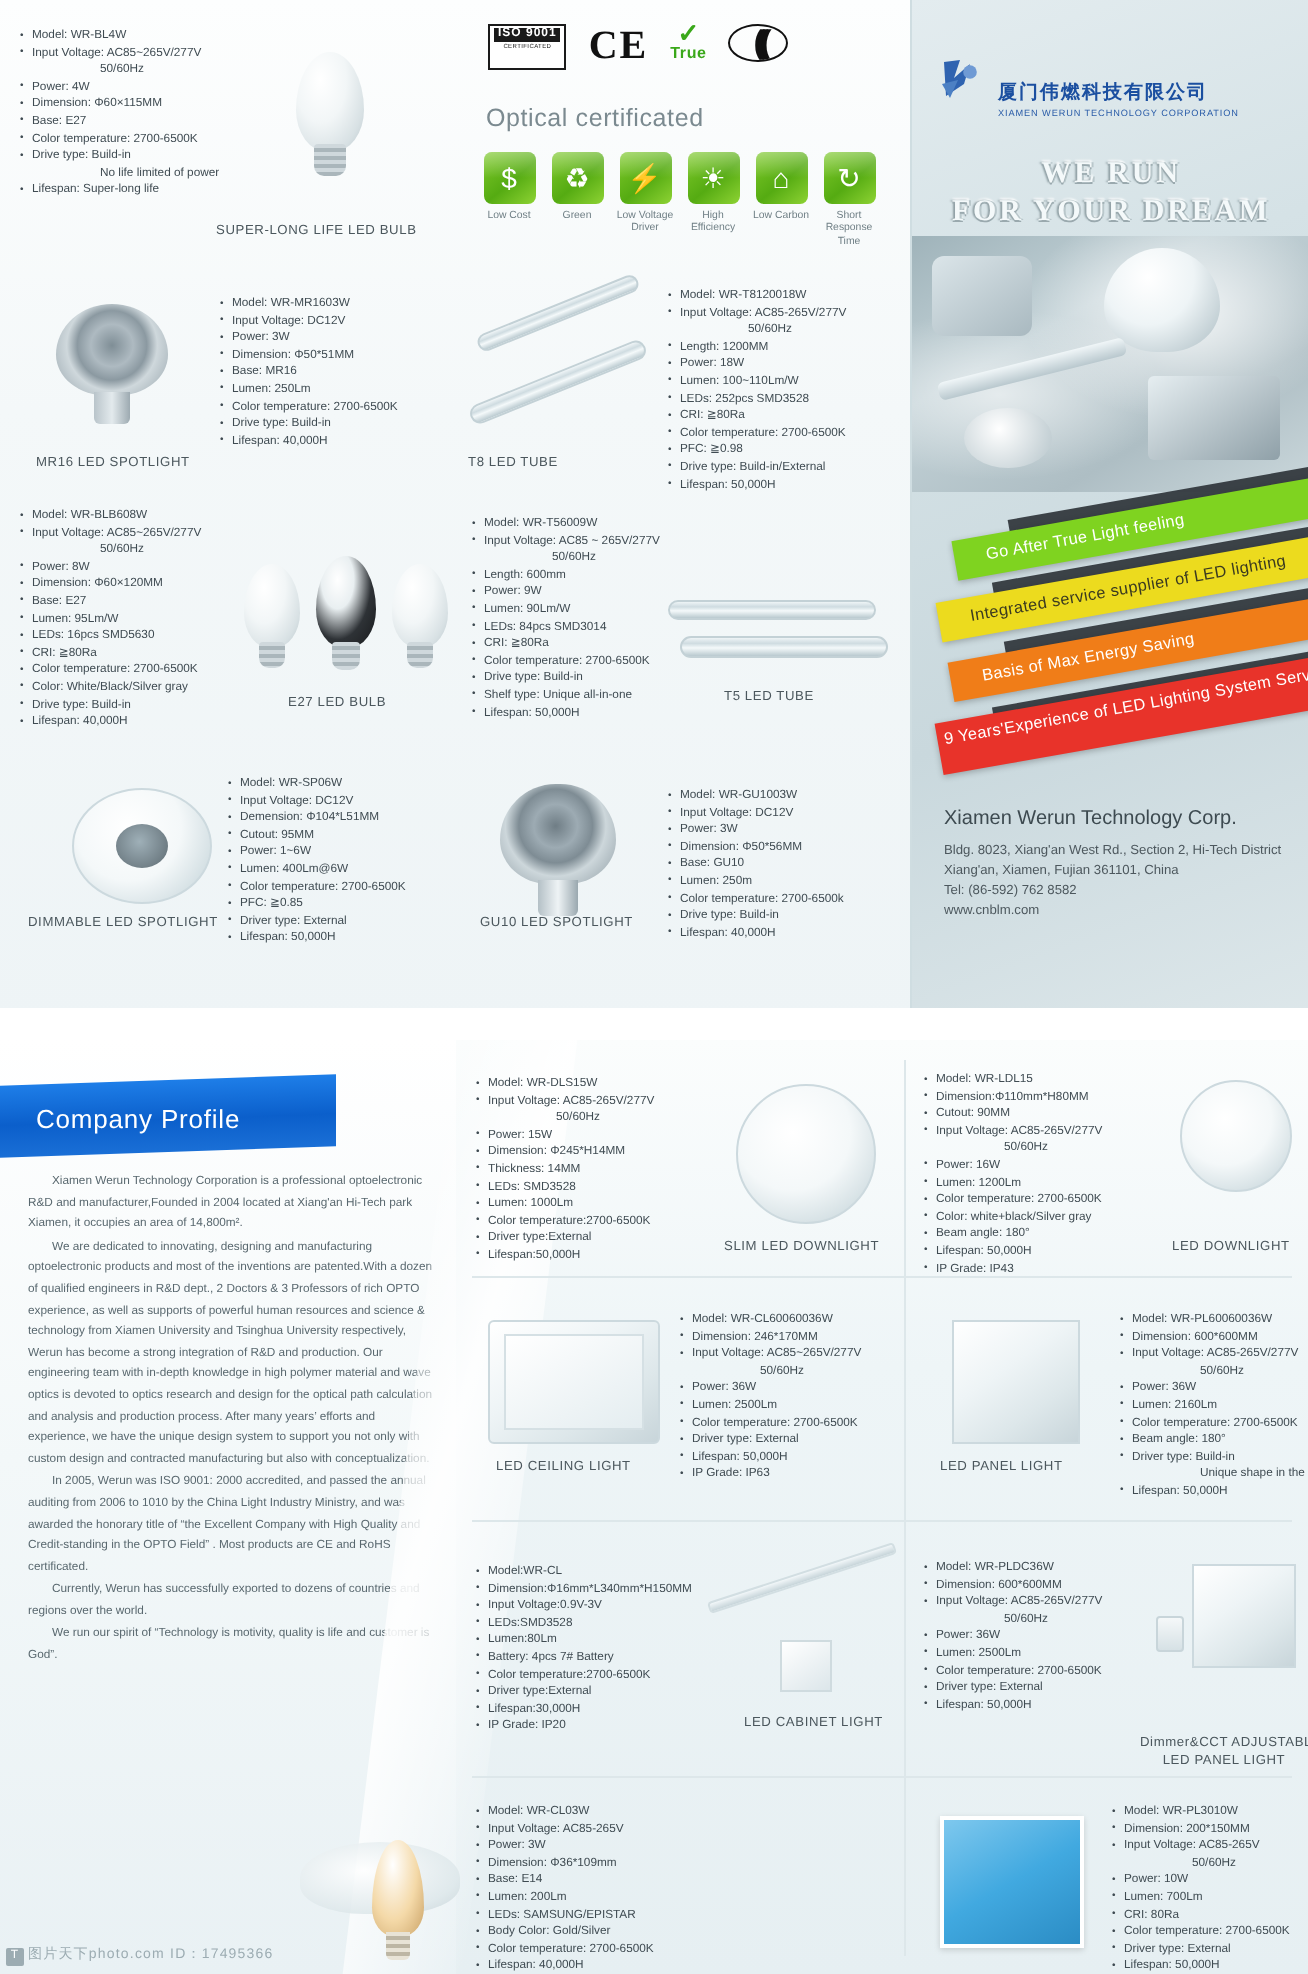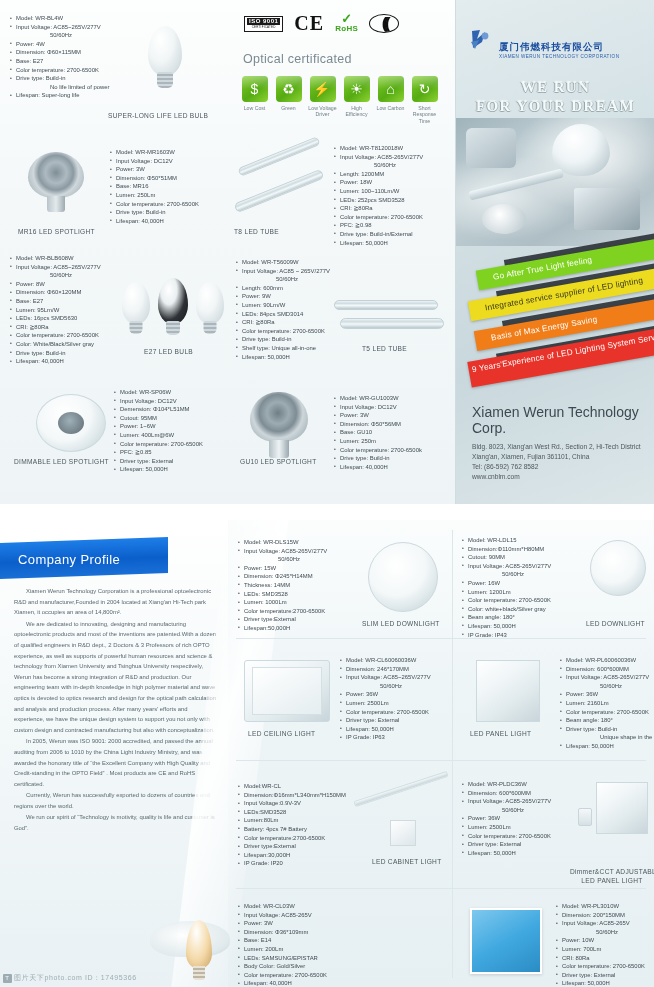--- a/index.html
+++ b/index.html
@@ -70,25 +70,25 @@
                line-height:12px; padding-top:3px; text-align:center; padding-left:0;}
   .banner-shadow{
     position:absolute; height:16px; background:#2b3136; opacity:.9;
   }
   .bs1{left:48px; top:2px; width:160px; transform:rotate(-10deg);}
   .bs2{left:40px; top:32px; width:175px; transform:rotate(-10deg);}
   .bs3{left:46px; top:62px; width:170px; transform:rotate(-10deg);}
   .bs4{left:40px; top:94px; width:180px; transform:rotate(-10deg);}
 
   .contact { position:absolute; left:16px; top:404px; width:180px; }
-  .contact-name { font-size:14px; color:#3d4a50; margin-bottom:6px; }
+  .contact-name { font-size:10px; color:#3d4a50; margin-bottom:6px; }
   .contact-line { font-size:6.6px; color:#4d585e; line-height:10px; white-space:nowrap; }
 
   
-  .certs { position:absolute; left:244px; top:12px; display:flex; align-items:center; gap:11px; }
+  .certs { position:absolute; left:244px; top:12px; display:flex; gap:11px; }
   .cert-iso {
     border:1px solid #1a1a1a; padding:1px 2px; text-align:center; background:#fff;
   }
   .cert-iso .l1{ font-size:6px; font-weight:bold; letter-spacing:.5px; line-height:7px; background:#1a1a1a; color:#fff; padding:0 2px;}
   .cert-iso .l2{ font-size:3px; letter-spacing:.2px; line-height:5px; color:#111;}
   .cert-ce { font-family:"Liberation Serif",serif; font-size:20px; font-weight:bold; color:#111; letter-spacing:1px; }
   .cert-rohs { text-align:center; }
   .cert-rohs .tick { font-size:13px; color:#3aa81a; line-height:10px; font-weight:bold;}
   .cert-rohs .txt { font-size:8px; font-weight:bold; color:#3aa81a; letter-spacing:.3px;}
   .cert-ccc { font-size:17px; color:#111; letter-spacing:-4px; border:1.4px solid #111; border-radius:50%;
@@ -229,21 +229,21 @@
     <div class="caption" style="position:absolute; left:108px; top:112px;">SUPER-LONG LIFE LED BULB</div>
 
     <div class="certs">
       <div class="cert-iso">
         <div class="l1">ISO 9001</div>
         <div class="l2">CERTIFICATED</div>
       </div>
       <div class="cert-ce">CE</div>
       <div class="cert-rohs">
         <div class="tick">✓</div>
-        <div class="txt">RoHS</div>
+        <div class="txt">True</div>
       </div>
       <div class="cert-ccc">(((</div>
     </div>
 
     <div class="optical-title">Optical certificated</div>
 
     <div class="features">
       <div class="feature">
         <div class="feat-ico">$</div>
         <div class="feat-label">Low Cost</div>

